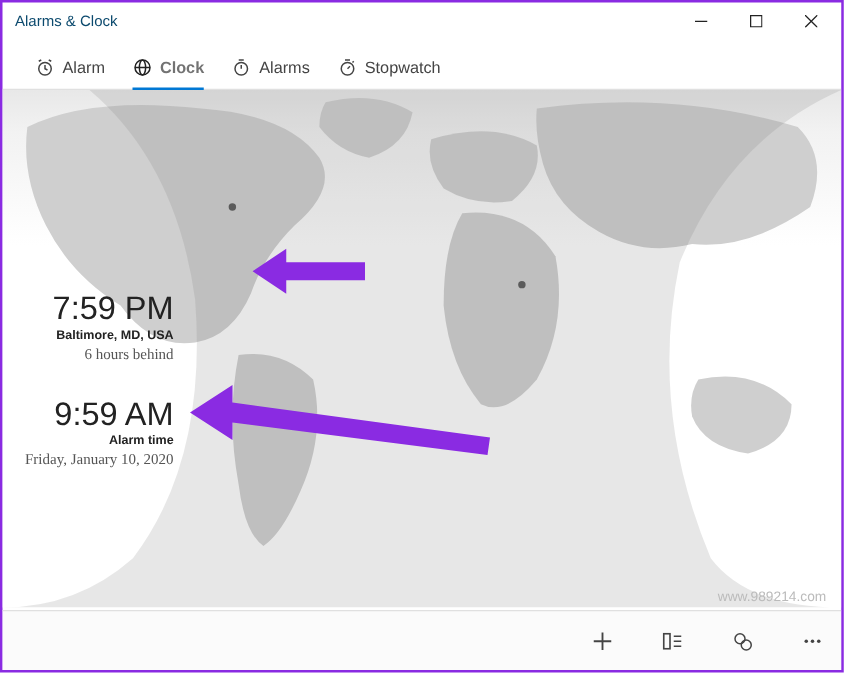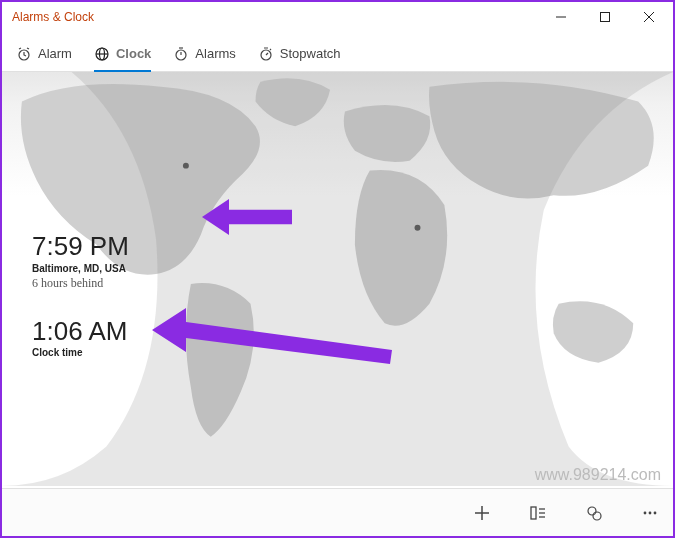--- a/index.html
+++ b/index.html
@@ -16,40 +16,40 @@
   }
 
   
   .titlebar {
     height: 30px;
     display: flex;
     align-items: center;
     justify-content: space-between;
     padding: 0 2px 0 10px;
     font-size: 12px;
-    color: #c2410c;
+    color: #0c4a6e;
   }
   .titlebar-right { display: flex; }
   .win-btn {
     width: 44px;
     height: 30px;
     display: flex;
     align-items: center;
     justify-content: center;
     color: #222;
   }
   .win-btn svg { stroke: #222; }
 
   
   .tabs {
     height: 40px;
     display: flex;
     align-items: center;
     gap: 22px;
-    padding-left: 14px;
+    padding-left: 26px;
     border-bottom: 1px solid #e0e0e0;
   }
   .tab {
     display: flex;
     align-items: center;
     gap: 6px;
     font-size: 13px;
     color: #444;
     height: 100%;
     padding-top: 4px;
@@ -88,23 +88,24 @@
     top: 0;
     right: 0;
     width: 100%;
     height: 100%;
     pointer-events: none;
   }
 
   
   .clock-info {
     position: absolute;
-    left: 30px;
+    left: 18px;
     top: 160px;
     z-index: 5;
+    text-align: right;
   }
   .clock-block { margin-bottom: 26px; }
   .clock-time { font-size: 26px; font-weight: 300; color: #222; line-height: 1.1; }
   .clock-loc { font-size: 10px; font-weight: 700; color: #222; margin-top: 2px; }
   .clock-sub { font-size: 12px; color: #555; margin-top: 2px; font-family: Liberation Serif, serif; }
 
   
   .arrow {
     position: absolute;
     z-index: 10;
@@ -134,21 +135,21 @@
     display: flex;
     align-items: center;
     justify-content: center;
     color: #444;
   }
 
   .watermark {
     position: absolute;
     bottom: 52px;
     right: 12px;
-    font-size: 16px;
+    font-size: 11px;
     color: #bbb;
     z-index: 20;
   }
 </style>
 </head>
 <body>
 
 <div class="titlebar">
   <span>Alarms &amp; Clock</span>
   <div class="titlebar-right">
@@ -244,22 +245,23 @@
              M675 0 Q585 40 545 140 Q520 260 570 380 Q600 420 675 420 Z" fill="rgba(120,120,120,0.18)" fill-rule="evenodd"></path>
   </svg>
 
   <div class="clock-info">
     <div class="clock-block">
       <div class="clock-time">7:59 PM</div>
       <div class="clock-loc">Baltimore, MD, USA</div>
       <div class="clock-sub">6 hours behind</div>
     </div>
     <div class="clock-block">
-      <div class="clock-time">1:06 AM</div>
-      <div class="clock-loc">Clock time</div>
+      <div class="clock-time">9:59 AM</div>
+      <div class="clock-loc">Alarm time</div>
+      <div class="clock-sub">Friday, January 10, 2020</div>
     </div>
   </div>
 
   <svg class="arrow arrow1" viewBox="0 0 100 50">
     <polygon points="0,25 30,5 30,17 100,17 100,33 30,33 30,45"></polygon>
   </svg>
   <svg class="arrow arrow2" viewBox="0 0 240 70">
     <polygon points="0,28 34,6 34,20 240,48 238,62 34,36 34,50"></polygon>
   </svg>
 </div>

